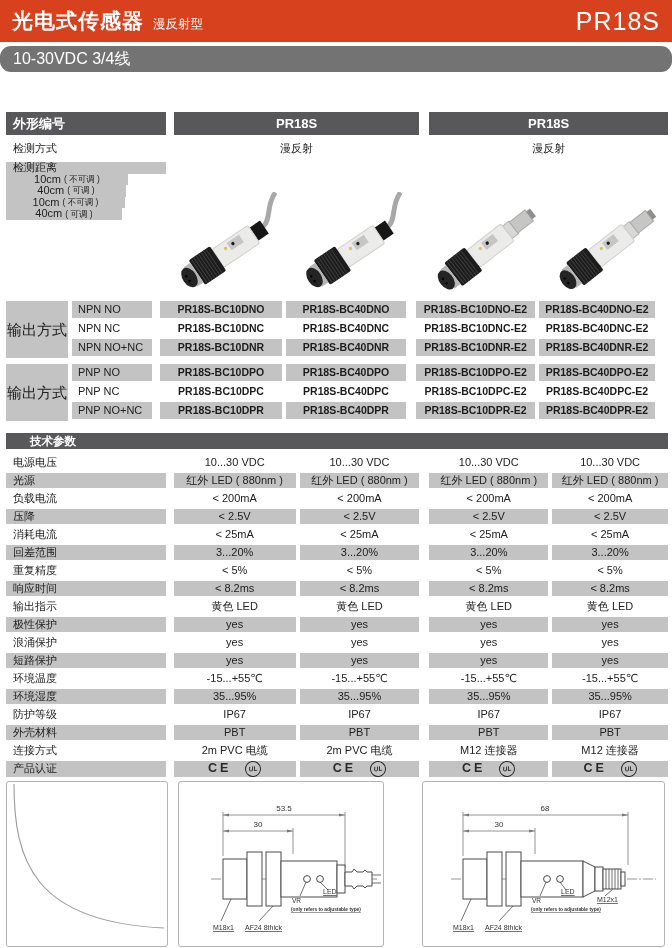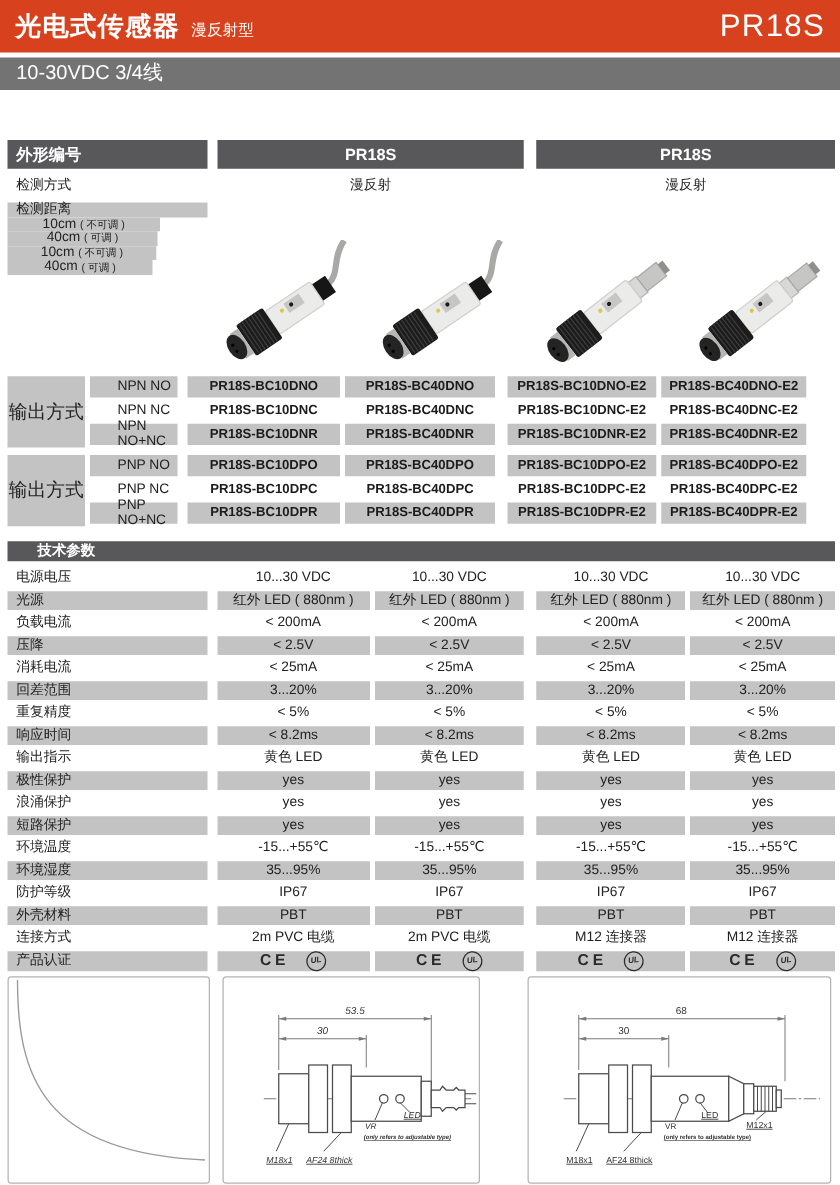--- a/index.html
+++ b/index.html
@@ -3,21 +3,21 @@
 <meta charset="utf-8">
 <style>
   html,body{margin:0;padding:0;background:#fff;}
   .page{position:relative;width:672px;height:948px;background:#fff;overflow:hidden;
         font-family:"Liberation Sans","DejaVu Sans",sans-serif;color:#222;}
   
   .topbar{height:42px;background:#d8411d;display:flex;align-items:center;padding:0 12px;color:#fff;box-sizing:border-box;}
   .title{font-size:21px;font-weight:bold;letter-spacing:1px;}
   .subtitle{font-size:12.5px;margin-left:9px;padding-top:7px;}
   .model{margin-left:auto;font-size:25px;font-weight:400;letter-spacing:1px;}
-  .subbar{height:26px;background:#737373;color:#fff;font-size:16px;line-height:26px;padding-left:13px;margin-top:4px;}
+  .subbar{height:26px;background:#737373;color:#fff;font-size:16px;line-height:26px;padding-left:13px;margin-top:4px;border-radius:11px;}
   
   .main{padding-left:6px;padding-right:4px;}
   .r{display:flex;align-items:stretch;}
   .c{display:flex;align-items:center;justify-content:center;font-size:11px;box-sizing:border-box;line-height:1.05;}
   .lab{justify-content:flex-start;padding-left:7px;}
   .wl{width:160px;margin-right:8px;}
   .w1{width:122px;margin-right:4px;}
   .w2{width:120px;margin-right:10px;}
   .w3{width:119px;margin-right:4px;}
   .w4{width:116px;}
@@ -31,37 +31,37 @@
   .dnote{font-size:8.5px;margin-left:3px;}
   
   .photos{height:108px;margin-top:5px;}
   .photos .c{align-items:center;}
   
   .outblk{margin-top:2px;}
   .outblk2{margin-top:6px;}
   .olab{width:62px;margin-right:4px;font-size:15px;}
   .orows{flex:1;display:flex;flex-direction:column;}
   .orow{height:17px;margin-bottom:2px;}
-  .otype{width:70px;margin-right:8px;justify-content:flex-start;padding-left:22px;}
+  .otype{width:80px;margin-right:8px;justify-content:flex-start;padding-left:6px;}
   .model-cell{font-weight:bold;font-size:10.5px;color:#1c1c1c;}
   
   .secbar{height:16px;margin-top:12px;background:#58585a;color:#fff;font-weight:bold;
           font-size:11.5px;line-height:16px;padding-left:24px;}
   .specs{margin-top:6px;}
   .spec{height:15px;margin-bottom:3px;}
   .certrow{height:16px;}
   .ce{font-size:12.5px;font-weight:600;letter-spacing:3px;color:#2a2a2a;margin-right:14px;}
   .ul{width:14px;height:14px;border:1.3px solid #2a2a2a;border-radius:50%;display:inline-flex;
       align-items:center;justify-content:center;font-size:6.5px;font-style:italic;font-weight:bold;
       color:#2a2a2a;transform:rotate(-8deg);}
   
   .boxes{margin-top:4px;display:flex;}
   .box{border:1px solid #b3b3b3;border-radius:3px;height:166px;box-sizing:border-box;}
   .bx1{width:162px;margin-right:10px;}
-  .bx2{width:206px;margin-right:38px;font-style:italic;}
+  .bx2{width:206px;margin-right:38px;}
   .bx3{width:243px;}
   svg text{font-family:"Liberation Sans","DejaVu Sans",sans-serif;fill:#333;}
   .thin{stroke:#7a7a7a;stroke-width:0.8;fill:none;}
   .part{stroke:#4a4a4a;stroke-width:1;fill:#fff;}
   .lead{stroke:#4a4a4a;stroke-width:0.8;fill:none;}
   .dimt{font-size:8px;}
   .lbl{font-size:7px;text-decoration:underline;}
   .lbl2{font-size:6.5px;}
   .note{font-size:4.8px;font-weight:bold;text-decoration:underline;}
 </style>

